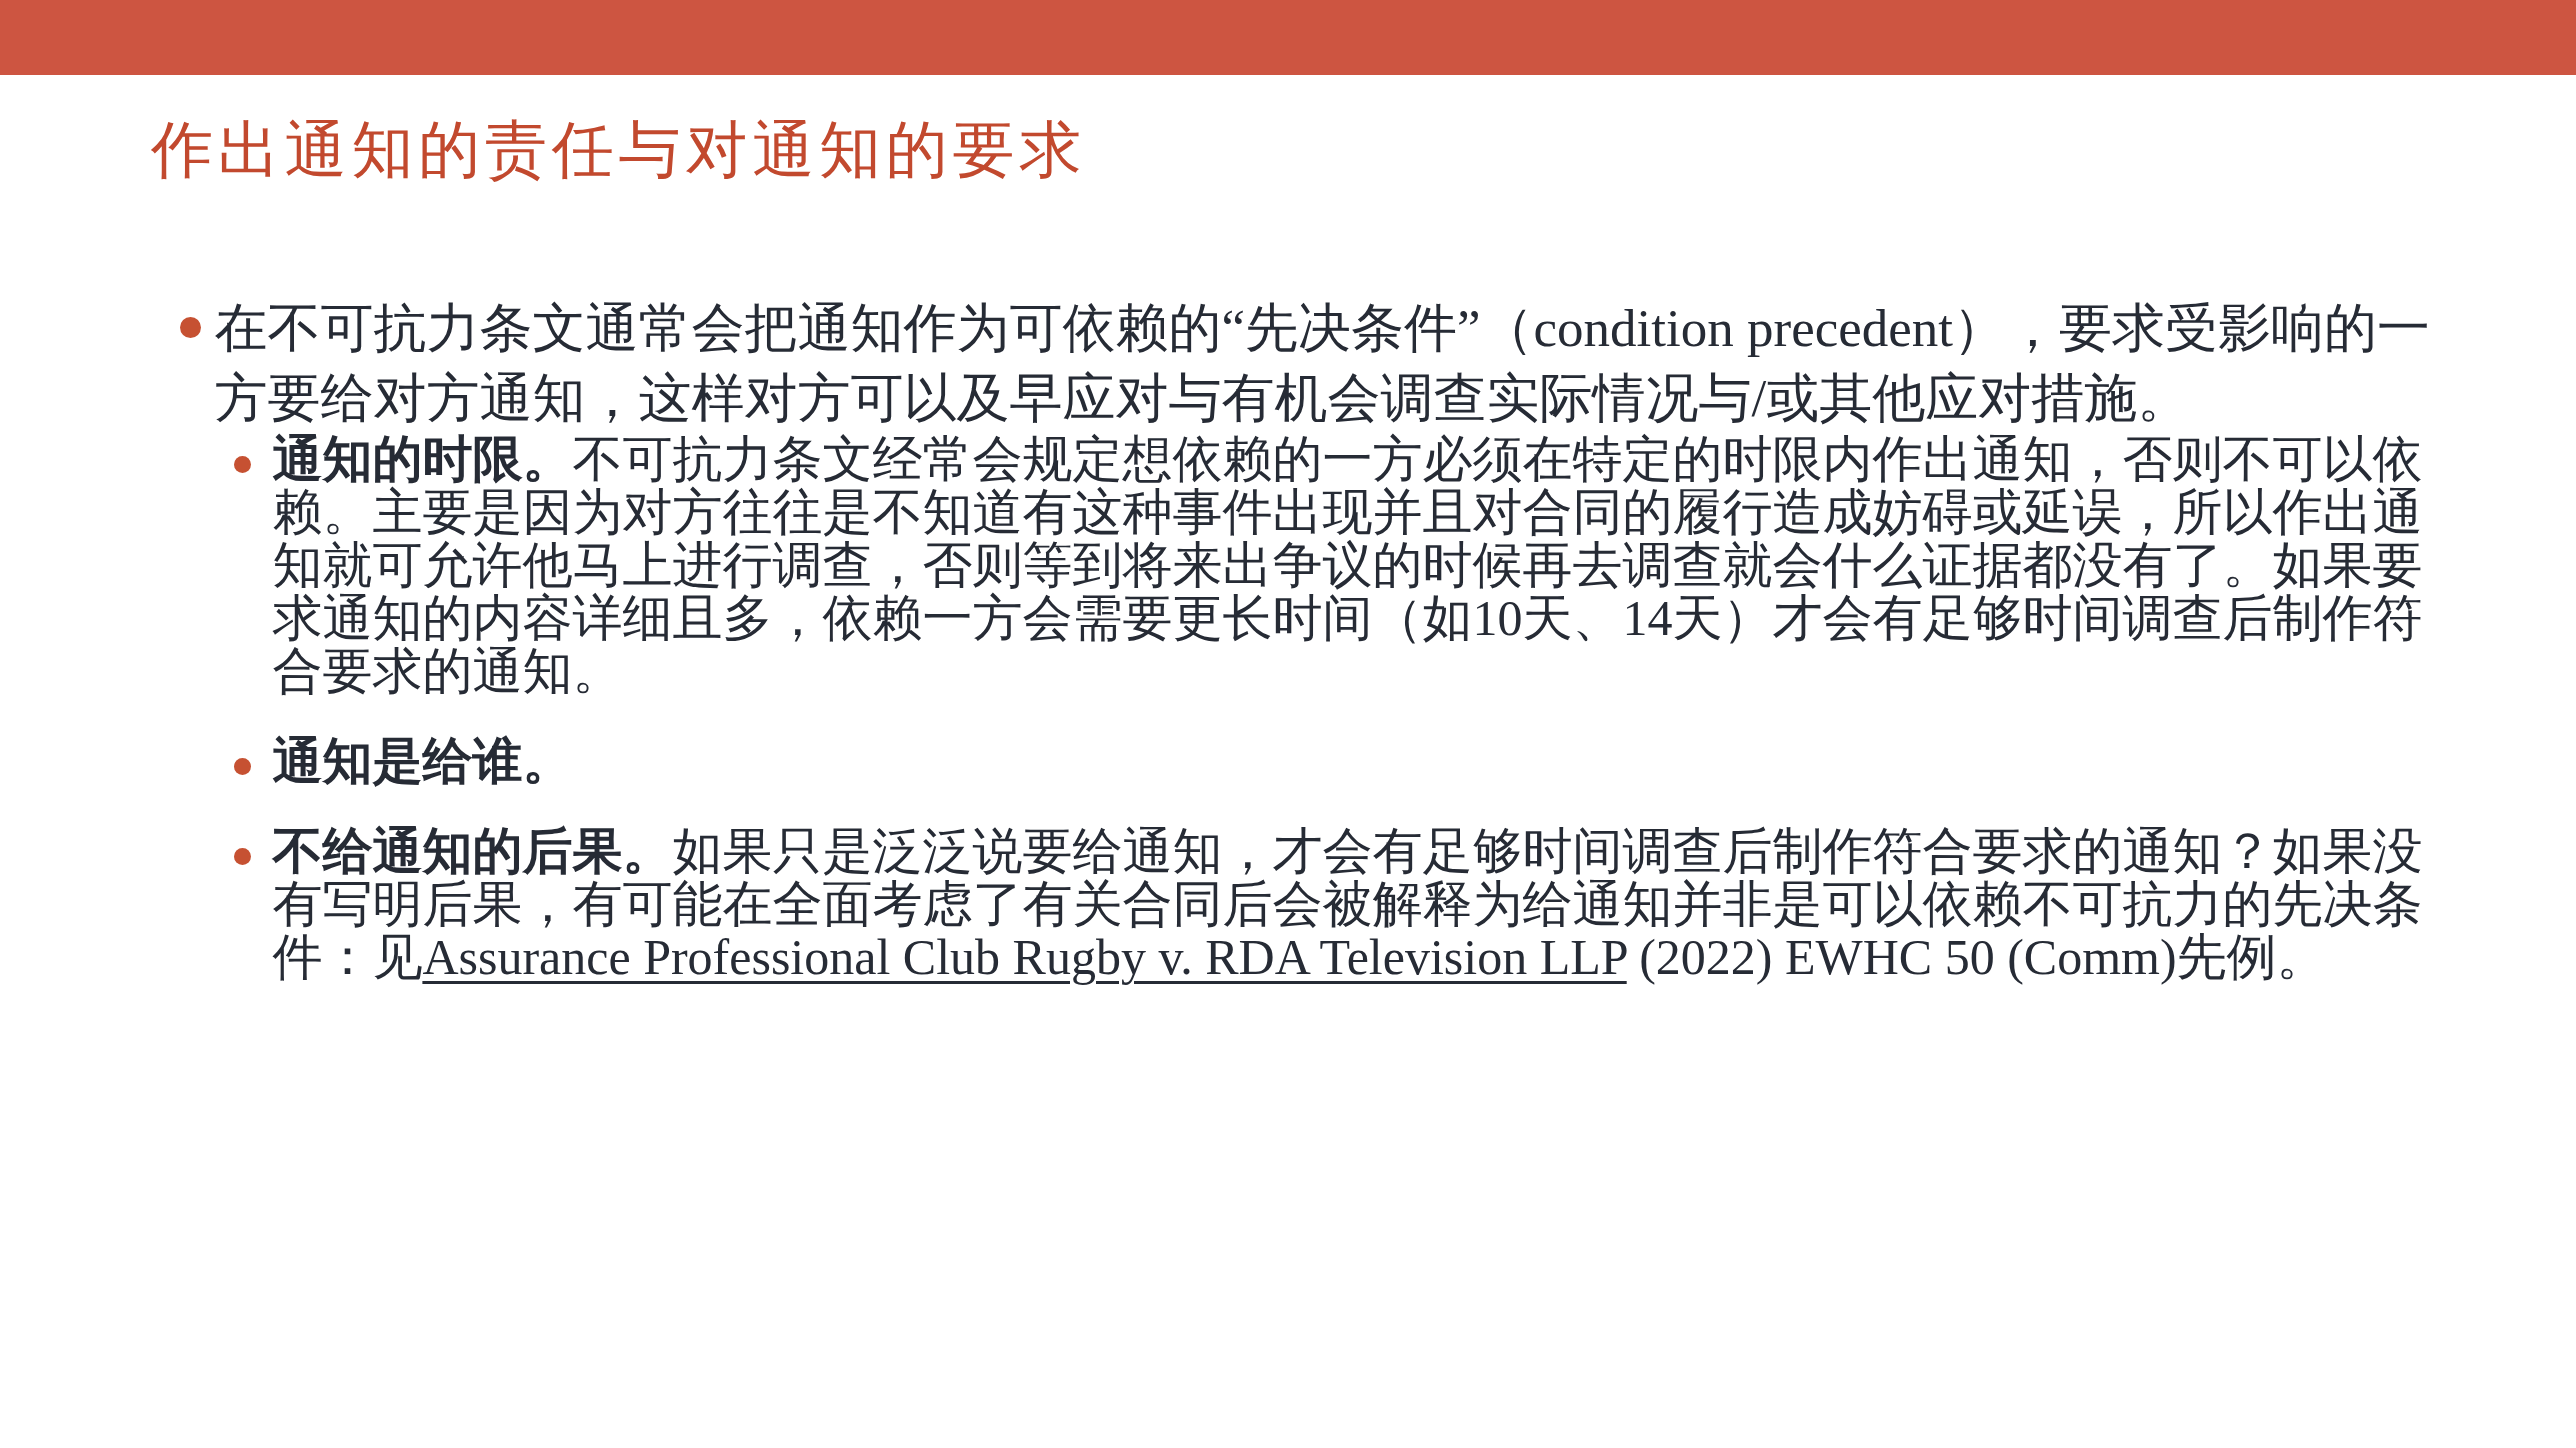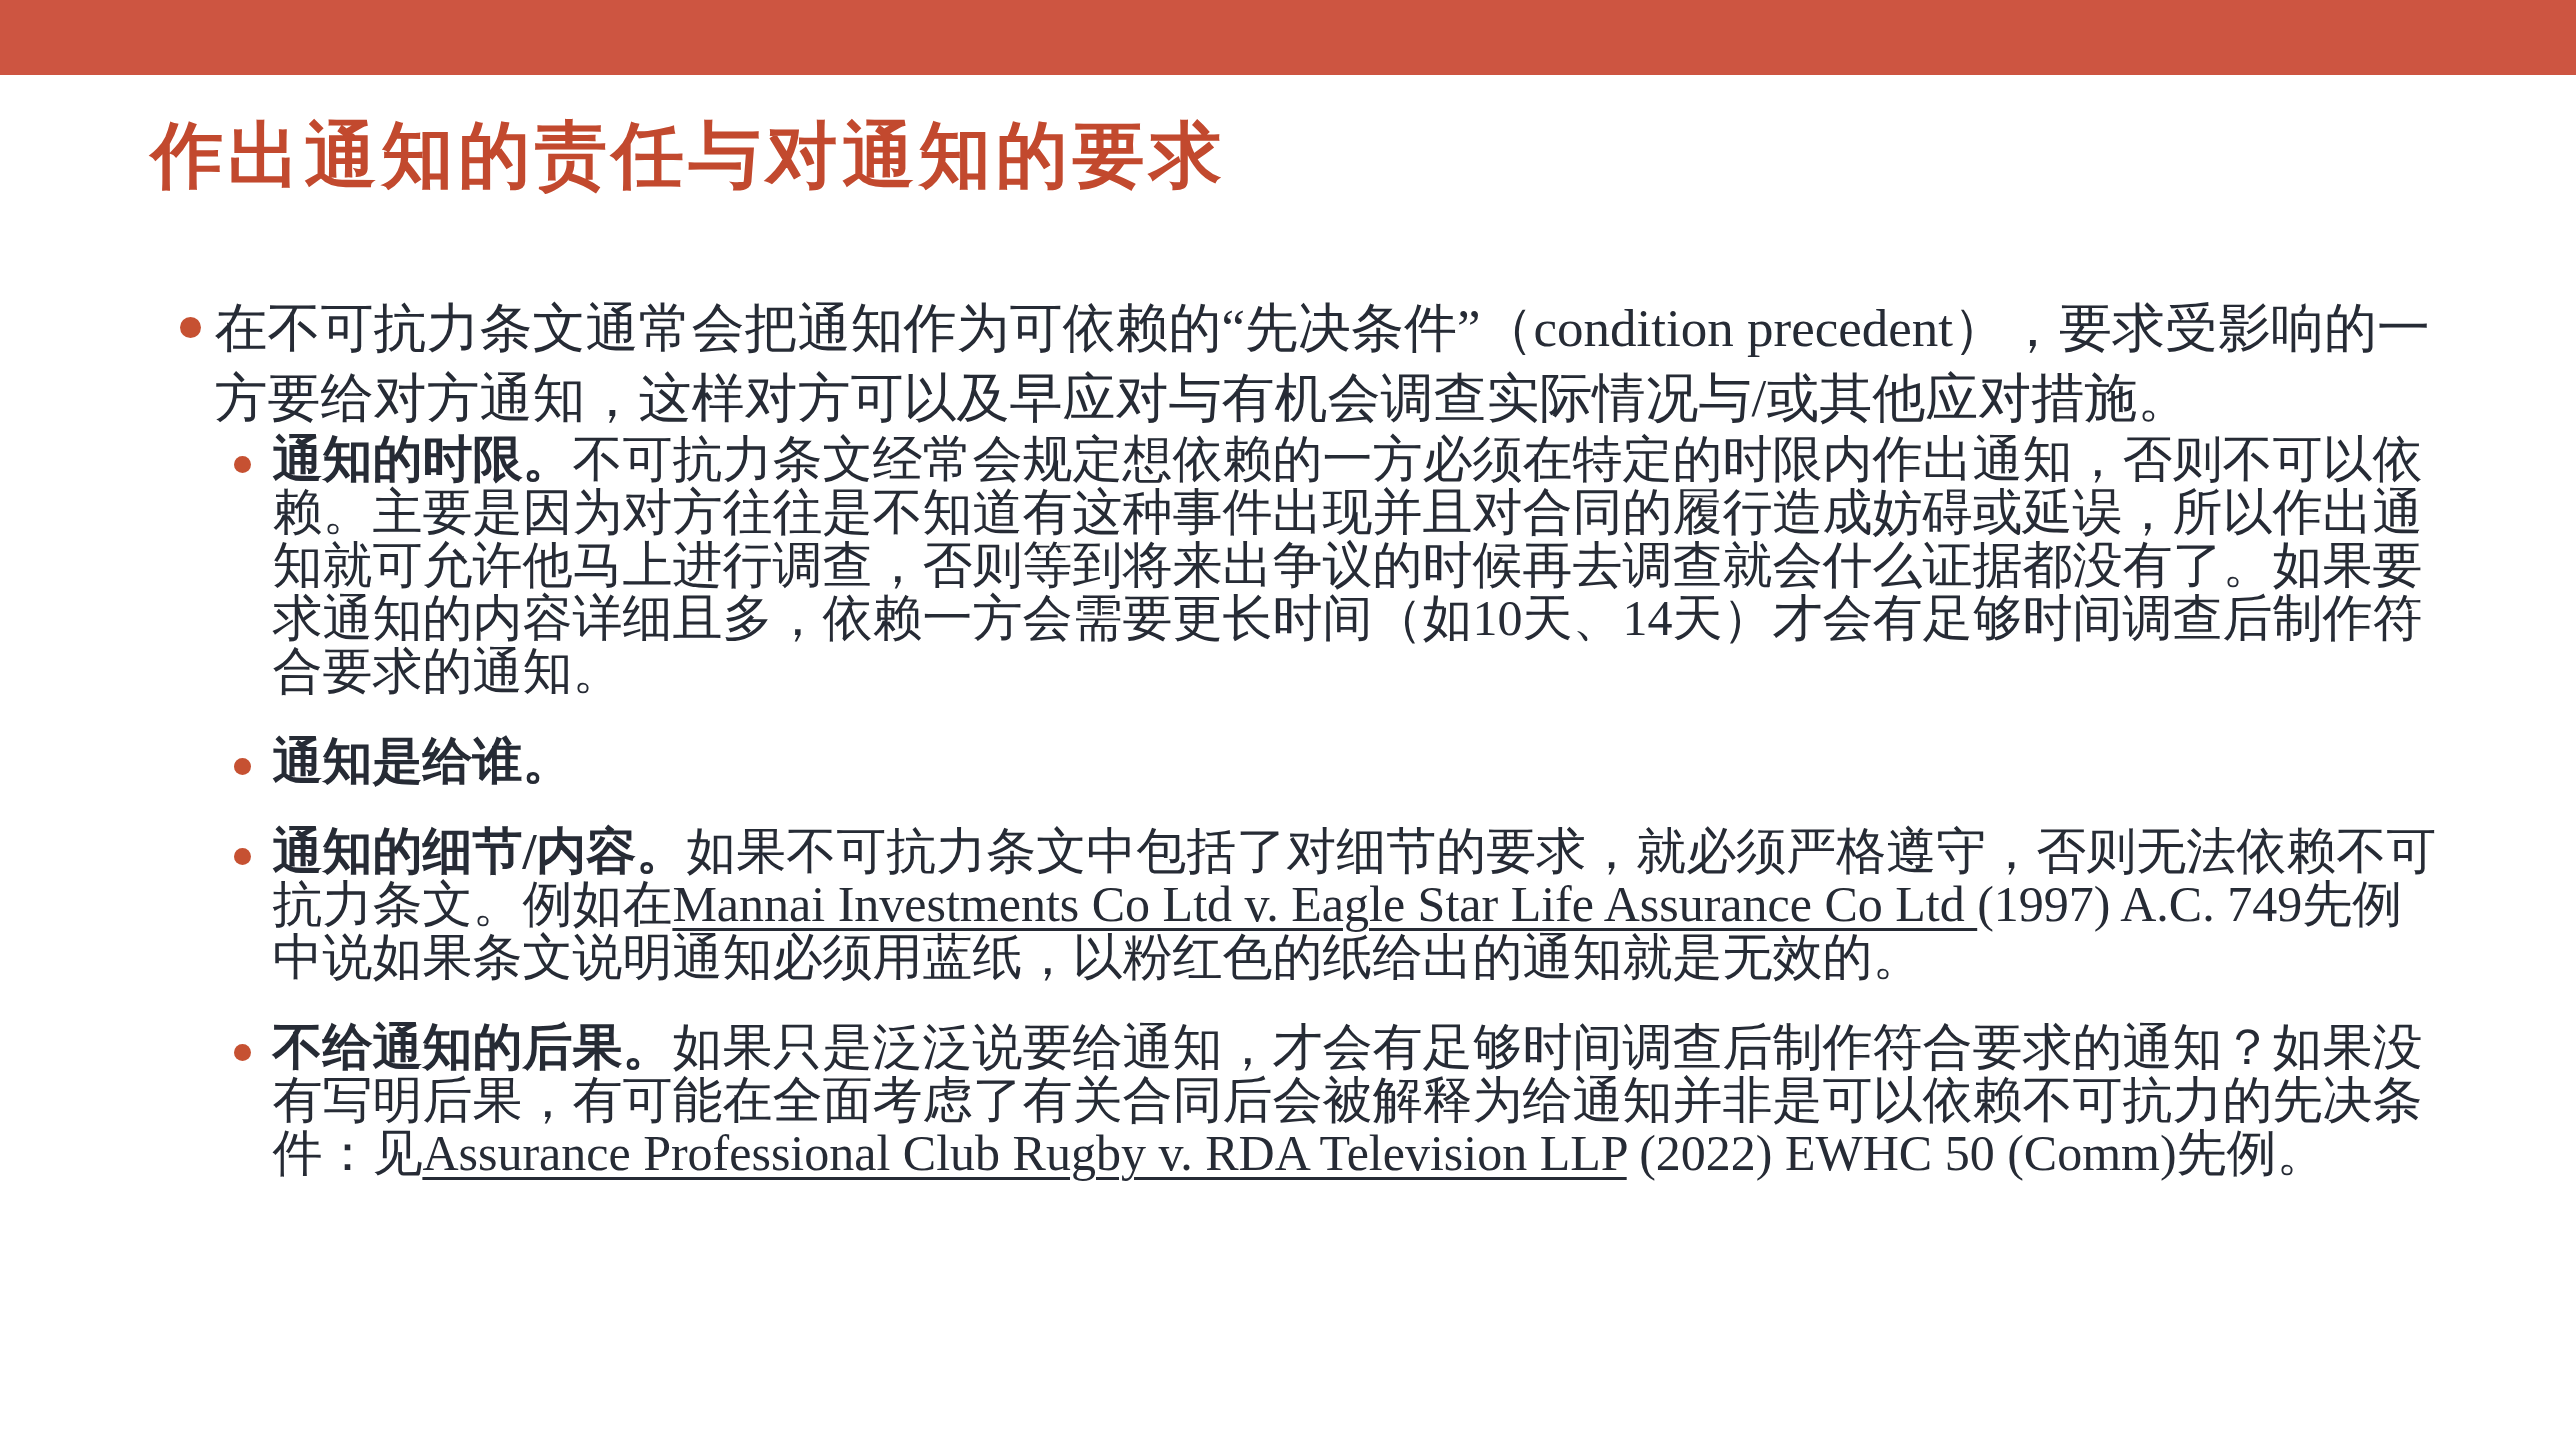--- a/index.html
+++ b/index.html
@@ -17,22 +17,22 @@
     left: 0; top: 0;
     width: 100%;
     height: 75px;
     background: #CD5541;
   }
   .slide-title {
     position: absolute;
     left: 151px;
     top: 108px;
     margin: 0;
-    font-size: 72px;
-    font-weight: 700;
+    font-size: 62px;
+    font-weight: 400;
     letter-spacing: 4.8px;
     color: #C2492E;
     white-space: nowrap;
   }
   .content {
     position: absolute;
     left: 180px;
     top: 293px;
     width: 2268px;
   }
@@ -82,21 +82,17 @@
       <div class="bullet level-2">
         <span class="dot"></span>
         <p class="text"><span class="seg-bold">通知的时限。</span><span class="seg-normal">不可抗力条文经常会规定想依赖的一方必须在特定的时限内作出通知，否则不可以依赖。主要是因为对方往往是不知道有这种事件出现并且对合同的履行造成妨碍或延误，所以作出通知就可允许他马上进行调查，否则等到将来出争议的时候再去调查就会什么证据都没有了。如果要求通知的内容详细且多，依赖一方会需要更长时间（如10天、14天）才会有足够时间调查后制作符合要求的通知。</span></p>
       </div>
       <div class="bullet level-2">
         <span class="dot"></span>
         <p class="text"><span class="seg-bold">通知是给谁。</span></p>
       </div>
       <div class="bullet level-2">
         <span class="dot"></span>
-        <p class="text"><span class="seg-bold">通知的细节/内容。</span><span class="seg-normal">如果不可抗力条文中包括了对细节的要求，就必须严格遵守，否则无法依赖不可抗力条文。例如在</span><span class="seg-underline">Mannai Investments Co Ltd v. Eagle Star Life Assurance Co Ltd </span><span class="seg-normal">(1997) A.C. 749先例中说如果条文说明通知必须用蓝纸，以粉红色的纸给出的通知就是无效的。</span></p>
-      </div>
-      <div class="bullet level-2">
-        <span class="dot"></span>
         <p class="text"><span class="seg-bold">不给通知的后果。</span><span class="seg-normal">如果只是泛泛说要给通知，才会有足够时间调查后制作符合要求的通知？如果没有写明后果，有可能在全面考虑了有关合同后会被解释为给通知并非是可以依赖不可抗力的先决条件：见</span><span class="seg-underline">Assurance Professional Club Rugby v. RDA Television LLP</span><span class="seg-normal"> (2022) EWHC 50 (Comm)先例。</span></p>
       </div>
     </div>
 </div>
 
 
 </body></html>

